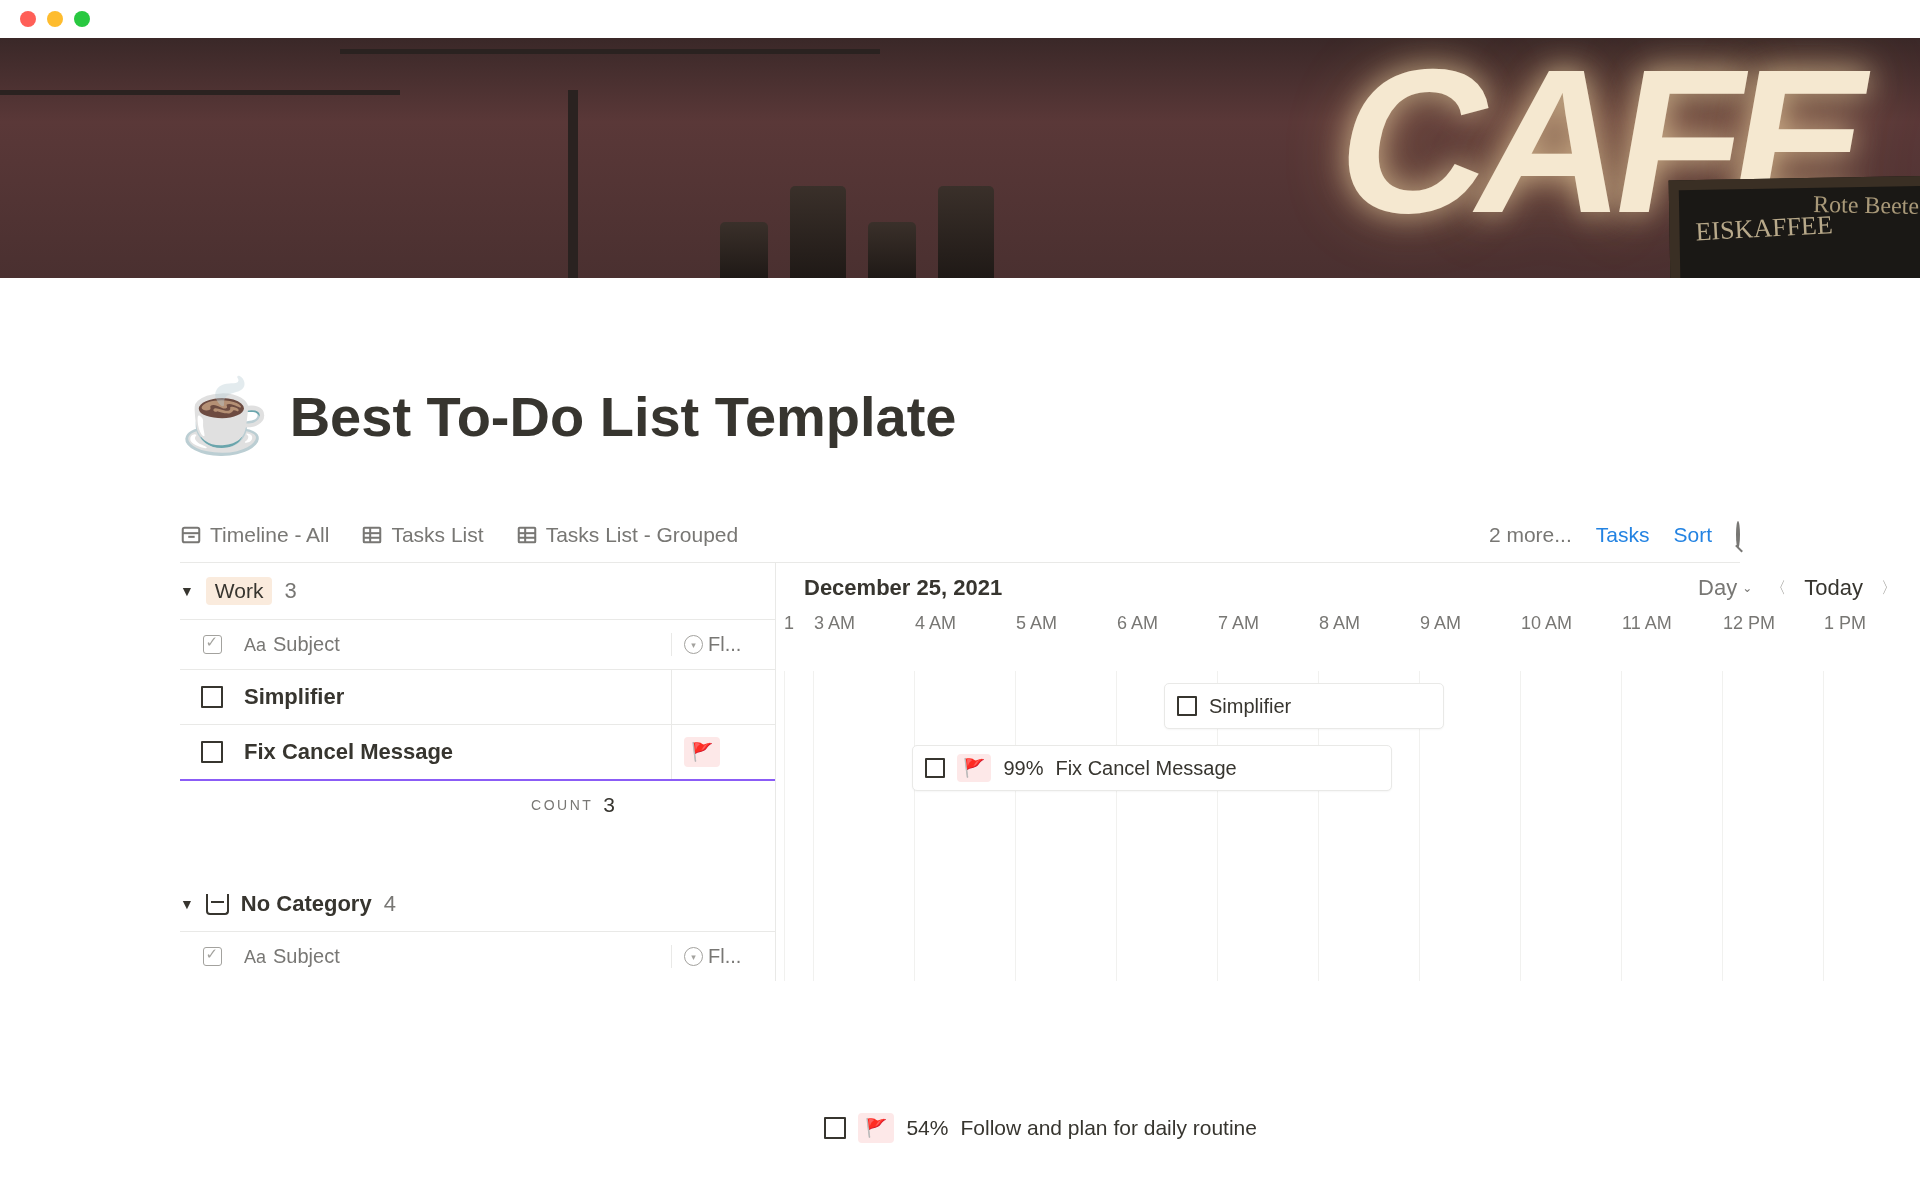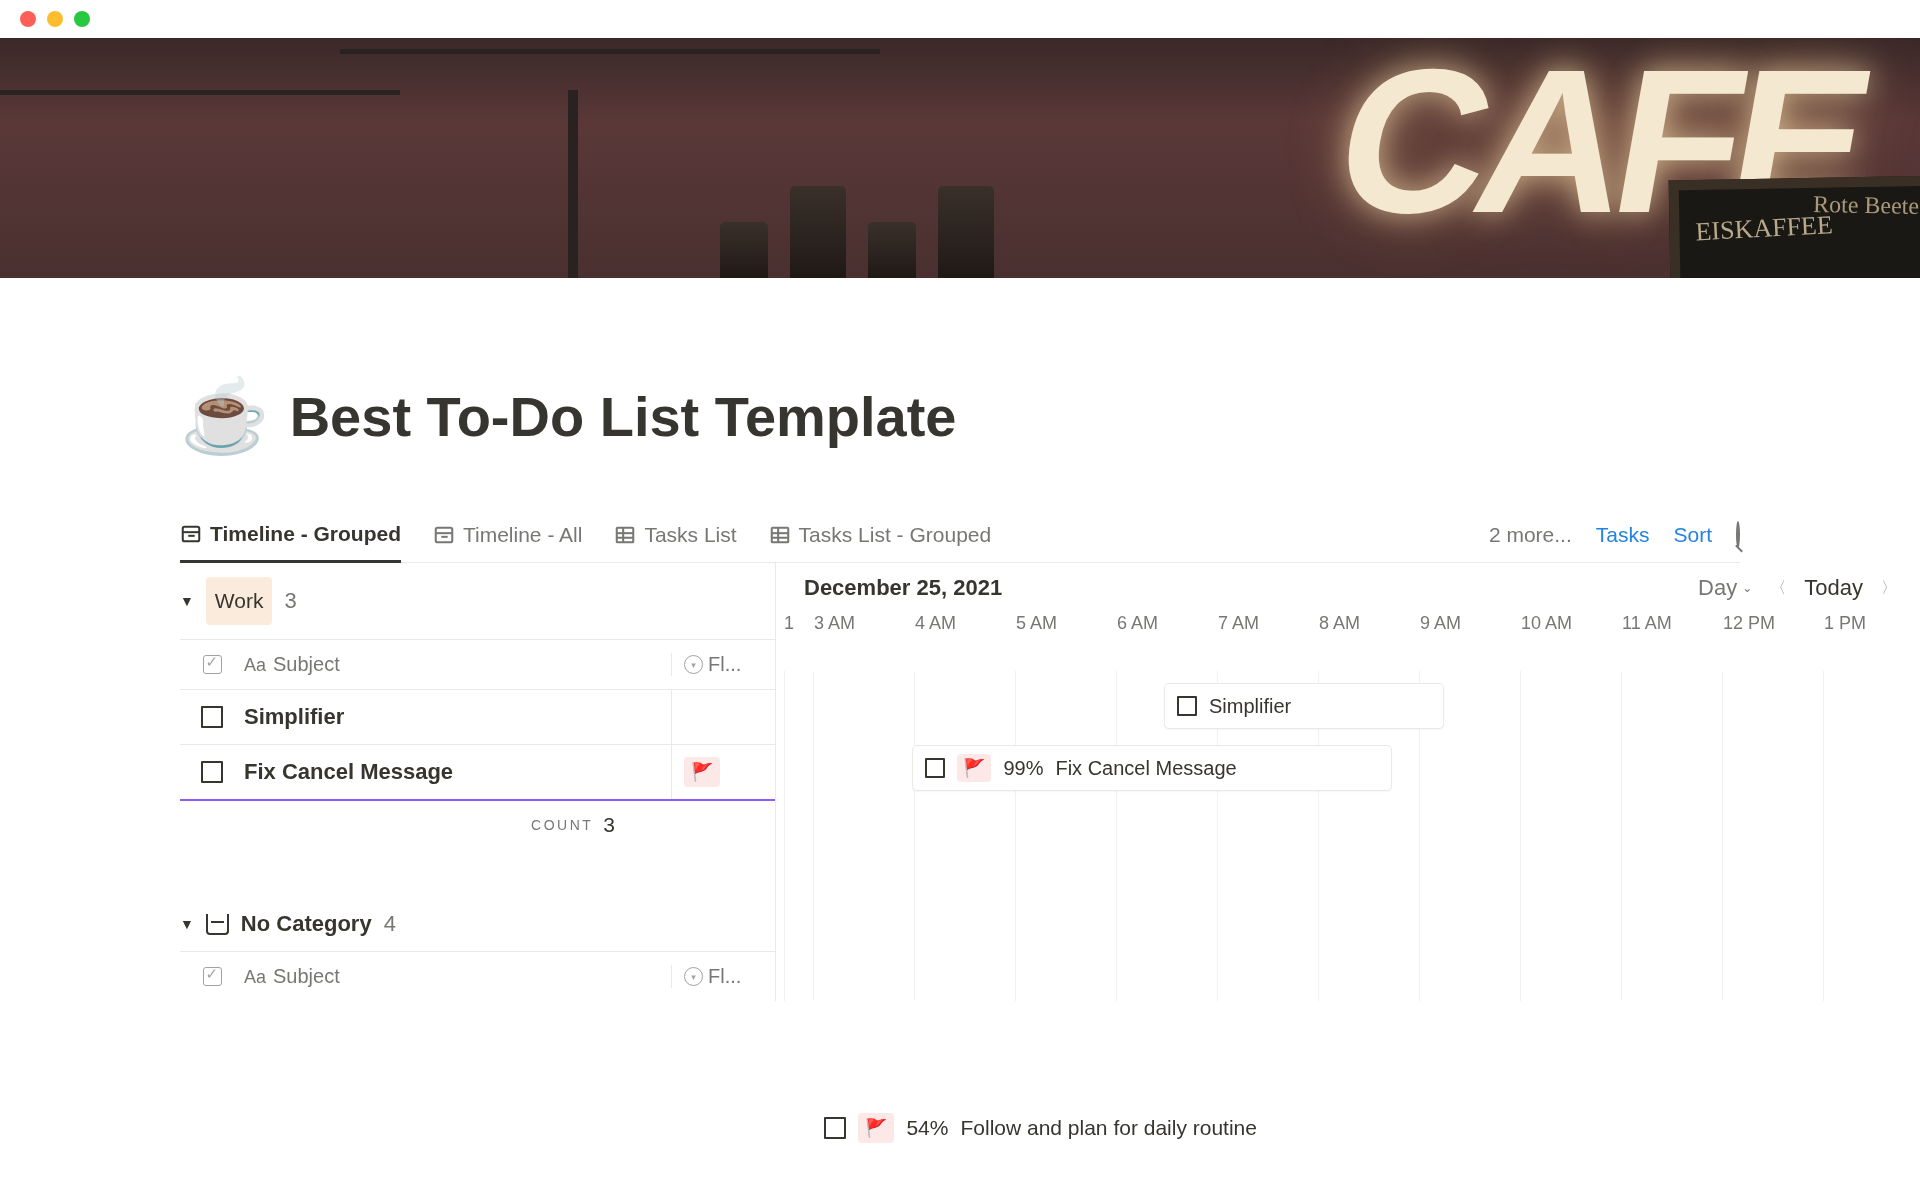--- a/index.html
+++ b/index.html
@@ -38,21 +38,21 @@
 
 .search-ico { width: 20px; height: 20px; border: 2.2px solid #787774; border-radius: 50%; position: relative; }
 .search-ico::after { content: ''; position: absolute; width: 2.2px; height: 9px; background: #787774; bottom: -7px; right: -2px; transform: rotate(-45deg); }
 
 .main-split { display: flex; }
 .left-panel { width: 595px; flex-shrink: 0; }
 .right-panel { flex: 1; border-left: 1px solid #e9e9e7; position: relative; }
 
 .group-header { display: flex; align-items: center; gap: 12px; padding: 14px 0 14px 0; font-size: 22px; }
 .disclosure { color: #37352f; font-size: 14px; cursor: pointer; }
-.group-badge { background: #faebdd; color: #37352f; padding: 12px 9px; border-radius: 4px; font-size: 21px; }
+.group-badge { background: #faebdd; color: #37352f; padding: 2px 9px; border-radius: 4px; font-size: 21px; }
 .group-count { color: #787774; }
 .inbox-ico { display: inline-flex; width: 23px; height: 21px; border: 2.4px solid #37352f; border-top: none; border-radius: 0 0 4px 4px; position: relative; }
 .inbox-ico::before { content: ''; position: absolute; top: 7px; left: 3px; right: 3px; height: 2.4px; background: #37352f; }
 
 .col-headers { display: flex; align-items: center; height: 50px; color: #787774; font-size: 20px; border-top: 1px solid #e9e9e7; }
 .col-check { width: 64px; display: flex; justify-content: center; }
 .col-subject { flex: 1; display: flex; align-items: flex-end; gap: 7px; }
 .col-flag { width: 104px; display: flex; align-items: center; gap: 5px; border-left: 1px solid #e9e9e7; padding-left: 12px; }
 .check-hdr { width: 19px; height: 19px; border: 1.6px solid #a3a29e; border-radius: 3px; position: relative; }
 .check-hdr::after { content: '✓'; position: absolute; top: -3px; left: 2px; font-size: 15px; color: #a3a29e; }
@@ -122,30 +122,20 @@
 </div>
 
 <div class="content">
 
   <div class="page-header">
     <div class="emoji">☕</div>
     <div class="page-title">Best To-Do List Template</div>
   </div>
 
   <div class="view-tabs">
-    <div class="view-tab active">
-      <span class="tab-icon">
-        <svg class="svg-ico" viewBox="0 0 24 24" fill="none" stroke="#37352f" stroke-width="2.2">
-            <rect x="3" y="4" width="18" height="16" rx="2"></rect>
-            <line x1="3" y1="10" x2="21" y2="10"></line>
-            <line x1="9" y1="14" x2="16" y2="14"></line>
-          </svg>
-      </span>
-      <span>Timeline - Grouped</span>
-    </div>
     <div class="view-tab">
       <span class="tab-icon">
         <svg class="svg-ico" viewBox="0 0 24 24" fill="none" stroke="#787774" stroke-width="2.2">
             <rect x="3" y="4" width="18" height="16" rx="2"></rect>
             <line x1="3" y1="10" x2="21" y2="10"></line>
             <line x1="9" y1="14" x2="16" y2="14"></line>
           </svg>
       </span>
       <span>Timeline - All</span>
     </div>

